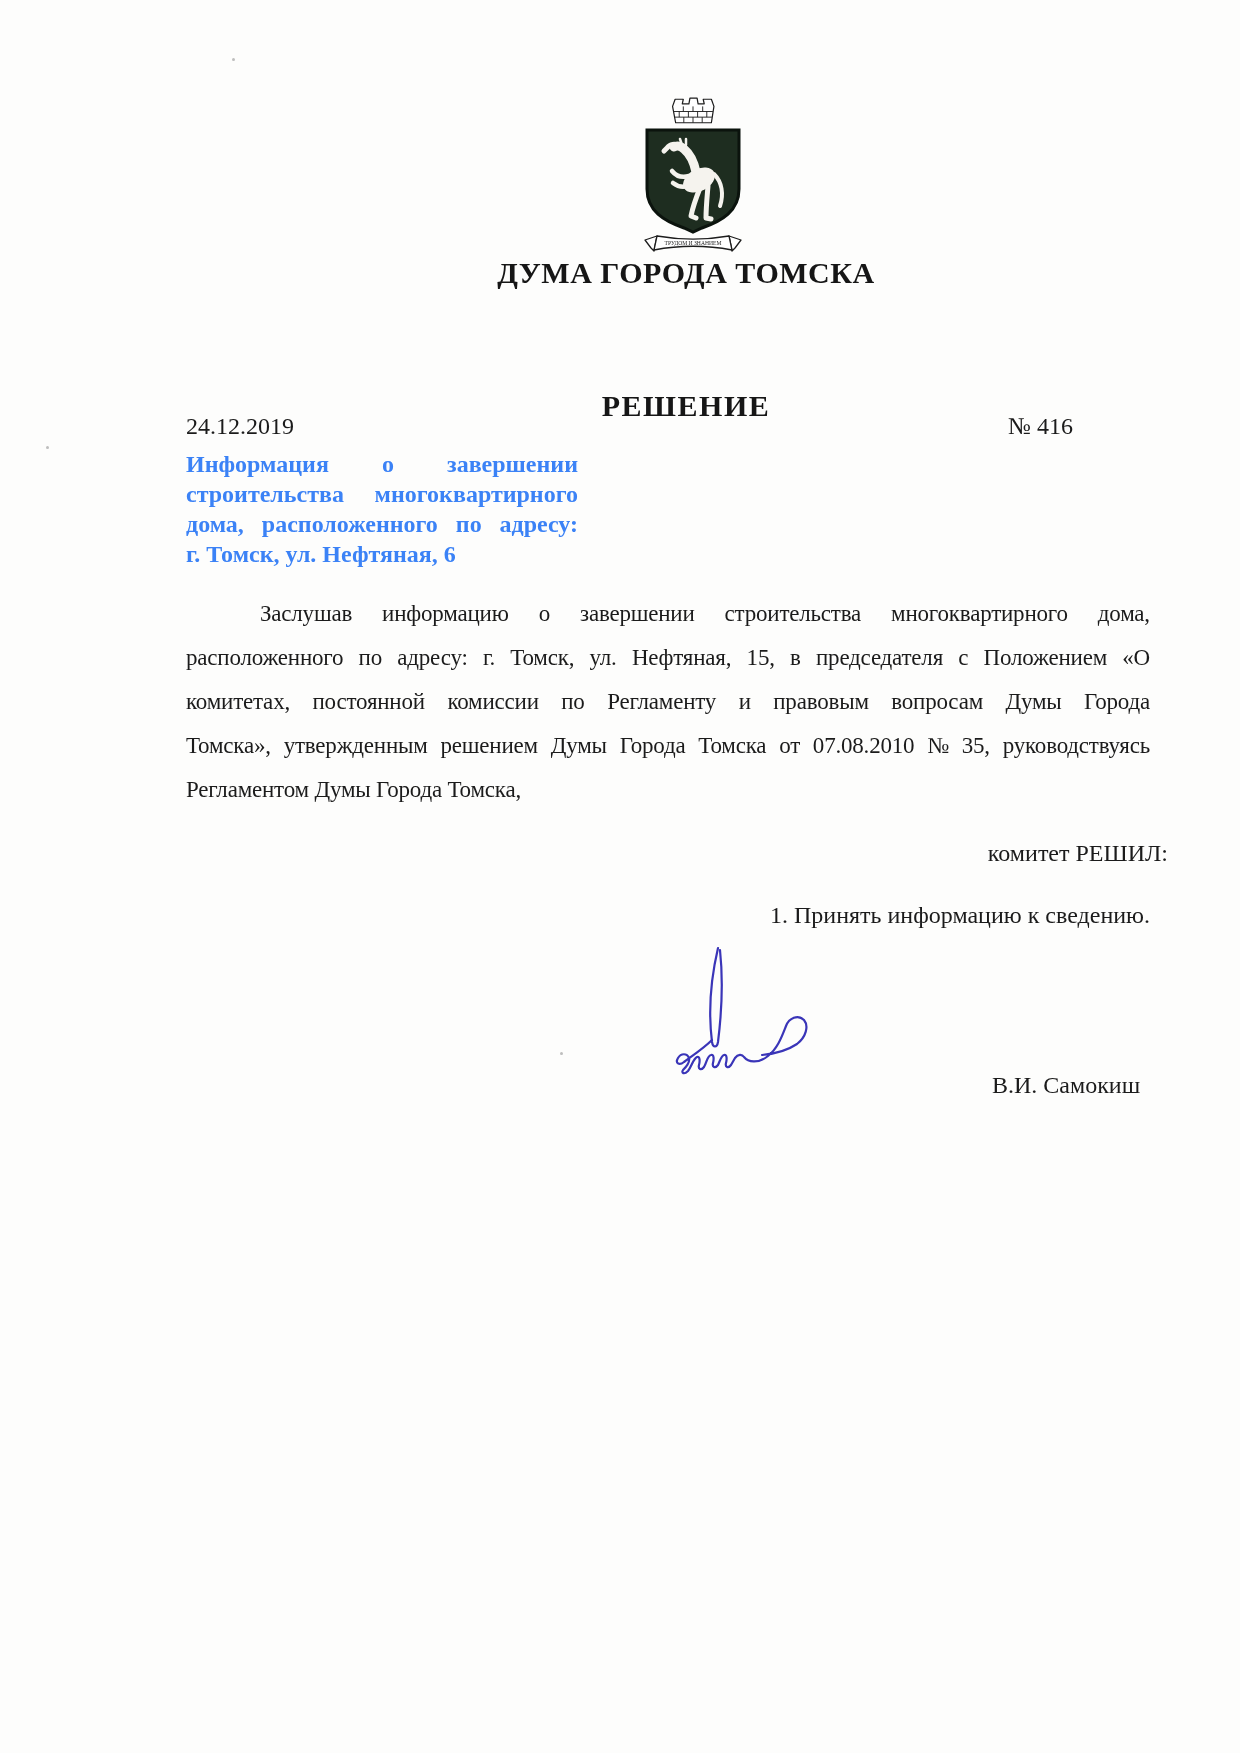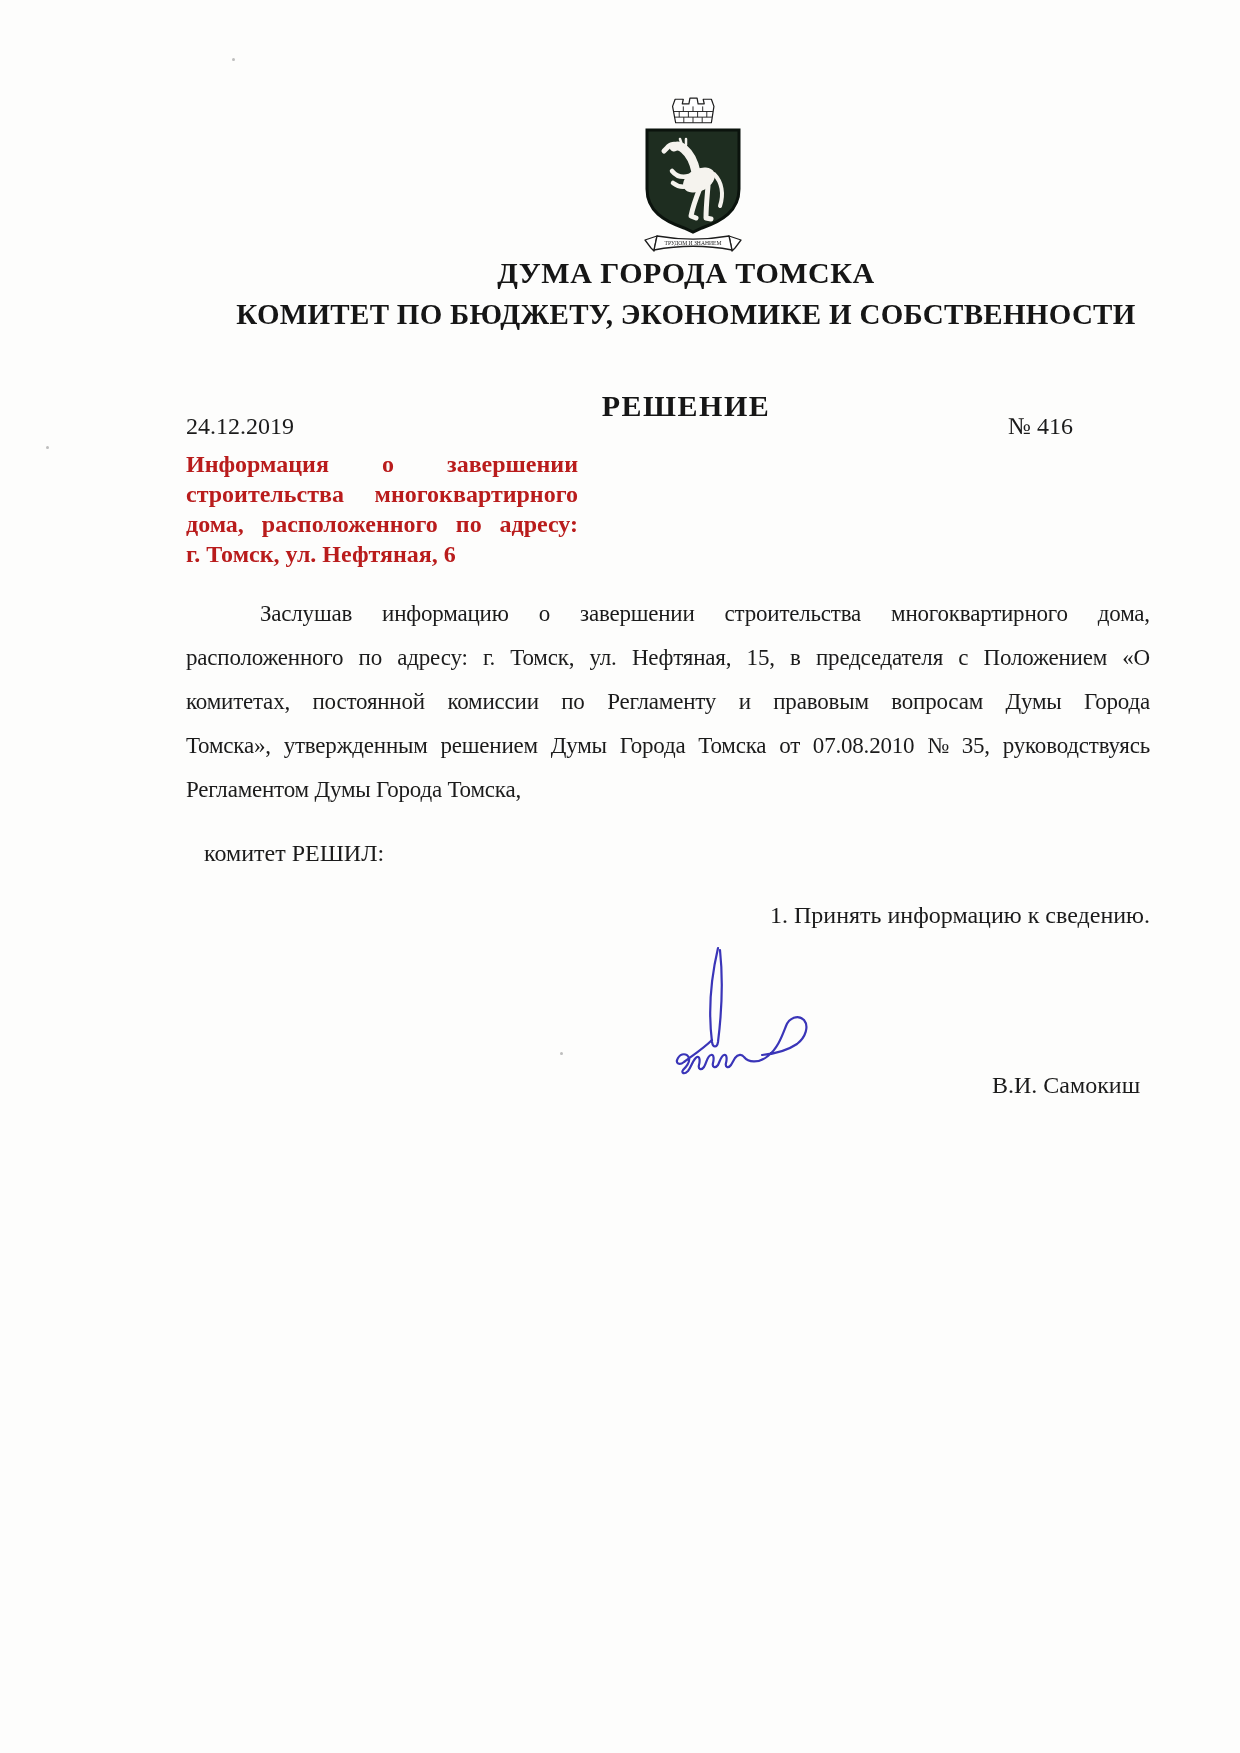--- a/index.html
+++ b/index.html
@@ -19,33 +19,33 @@
   }
   .org-title{top:256px;font-size:30px;letter-spacing:.5px;}
   .committee-title{top:298px;font-size:29px;letter-spacing:.3px;}
   .doc-type{top:364px;font-size:30px;letter-spacing:1.5px;margin-top:25px;}
   
   .meta-row{position:absolute;left:186px;top:413px;width:964px;height:30px;font-size:24px;}
   .meta-number{position:absolute;left:822px;top:0;}
   
   .subject{
     position:absolute;left:186px;top:449px;width:392px;
-    font-size:24px;font-weight:bold;line-height:30px;color:#b91c1c;
+    font-size:24px;font-weight:bold;line-height:30px;color:#3b82f6;
   }
   .jline{display:flex;justify-content:space-between;flex-wrap:nowrap;}
   .plainline{display:block;}
   
   .body-par{
     position:absolute;left:186px;top:592px;width:964px;
     font-size:23px;line-height:44px;letter-spacing:-0.2px;
   }
   .body-par .indent{padding-left:74px;}
   .resolved{
     position:absolute;left:204px;top:838px;width:964px;
-    text-align:left;font-size:24px;line-height:30px;
+    text-align:right;font-size:24px;line-height:30px;
   }
   .decision-item{
     position:absolute;left:186px;top:900px;width:964px;
     padding-left:73px;box-sizing:border-box;font-size:24px;line-height:30px;text-align:right;
   }
   .signer-row{position:absolute;left:186px;top:1070px;width:964px;height:30px;font-size:24px;line-height:30px;}
   .signer-name{position:absolute;left:806px;top:0;white-space:nowrap;}
   .signature-svg{position:absolute;left:612px;top:944px;}
 </style>
 </head>
@@ -88,21 +88,20 @@
       <g fill="#ffffff" stroke="#1d1d1d" stroke-width="1.3" stroke-linejoin="round">
         <path d="M15,3 L3,7 L9,15 L12,18 Z"></path>
         <path d="M87,3 L99,7 L93,15 L90,18 Z"></path>
         <path d="M15,3 C38,7 64,7 87,3 L90,17 C64,12 38,12 12,17 Z"></path>
       </g>
       <text x="51" y="11.5" text-anchor="middle" font-size="5.6" fill="#1d1d1d" font-family="Liberation Serif, serif">ТРУДОМ И ЗНАНИЕМ</text>
     </svg>
   </div>
 
   <div class="doc-title org-title">ДУМА ГОРОДА ТОМСКА</div>
-  <div class="doc-title committee-title">КОМИТЕТ ПО БЮДЖЕТУ, ЭКОНОМИКЕ И СОБСТВЕННОСТИ</div>
   <div class="doc-title doc-type">РЕШЕНИЕ</div>
 
   <div class="meta-row">
     <span>24.12.2019</span>
     <span class="meta-number">№ 416</span>
   </div>
 
   <div class="subject">
     <div class="jline">
         <span>Информация</span>

